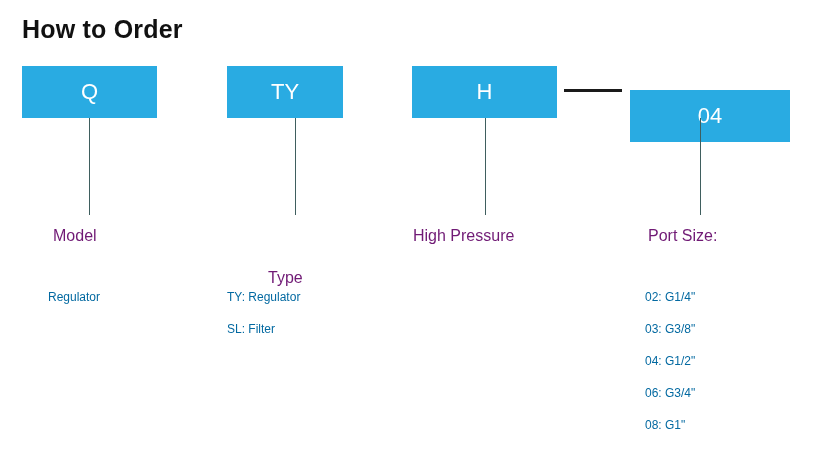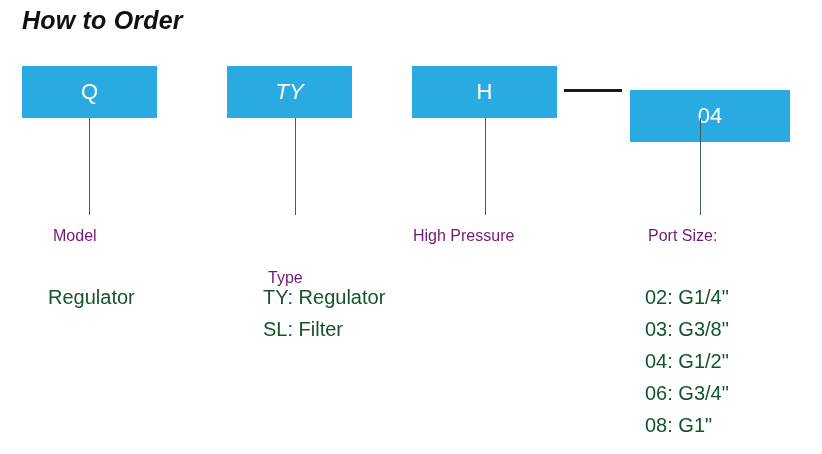--- a/index.html
+++ b/index.html
@@ -12,40 +12,39 @@
     position: relative;
     width: 822px;
     height: 454px;
     background: #ffffff;
     color: #231F20;
     overflow: hidden;
   }
   .title {
     position: absolute;
     left: 22px;
-    top: 6px;
+    top: 15px;
     font-size: 25px;
     font-weight: bold;
     color: #111111;
     letter-spacing: 0.2px;
-    font-style: italic;
   }
   .code-box {
     position: absolute;
     top: 66px;
     height: 52px;
     background: #29ABE2;
     color: #ffffff;
     display: flex;
     align-items: center;
     justify-content: center;
     font-size: 22px;
   }
   .code-box.c0 { left: 22px;  width: 135px; }
-  .code-box.c1 { left: 227px; width: 125px; font-style: italic; }
+  .code-box.c1 { left: 227px; width: 116px; }
   .code-box.c2 { left: 412px; width: 145px; }
   .code-box.c3 { left: 630px; width: 160px; margin-top: 24px; }
   .dash {
     position: absolute;
     left: 564px;
     top: 89px;
     width: 58px;
     height: 3px;
     background: #1a1a1a;
   }
@@ -67,26 +66,26 @@
     color: #701a75;
     text-align: center;
   }
   .col-label.c0 { left: 53px; }
   .col-label.c1 { left: 268px; margin-top: 42px; }
   .col-label.c2 { left: 413px; }
   .col-label.c3 { left: 648px; }
   .options {
     position: absolute;
     top: 281px;
-    font-size: 20px;
+    font-size: 12px;
     line-height: 32px;
-    color: #14532d;
+    color: #0369a1;
   }
   .options.c0 { left: 48px; }
-  .options.c1 { left: 227px; margin-left: 36px; }
+  .options.c1 { left: 227px; }
   .options.c2 { left: 413px; }
   .options.c3 { left: 645px; }
 </style>
 </head>
 <body>
 
 <div class="canvas">
 
   <div class="title">How to Order</div>
 

